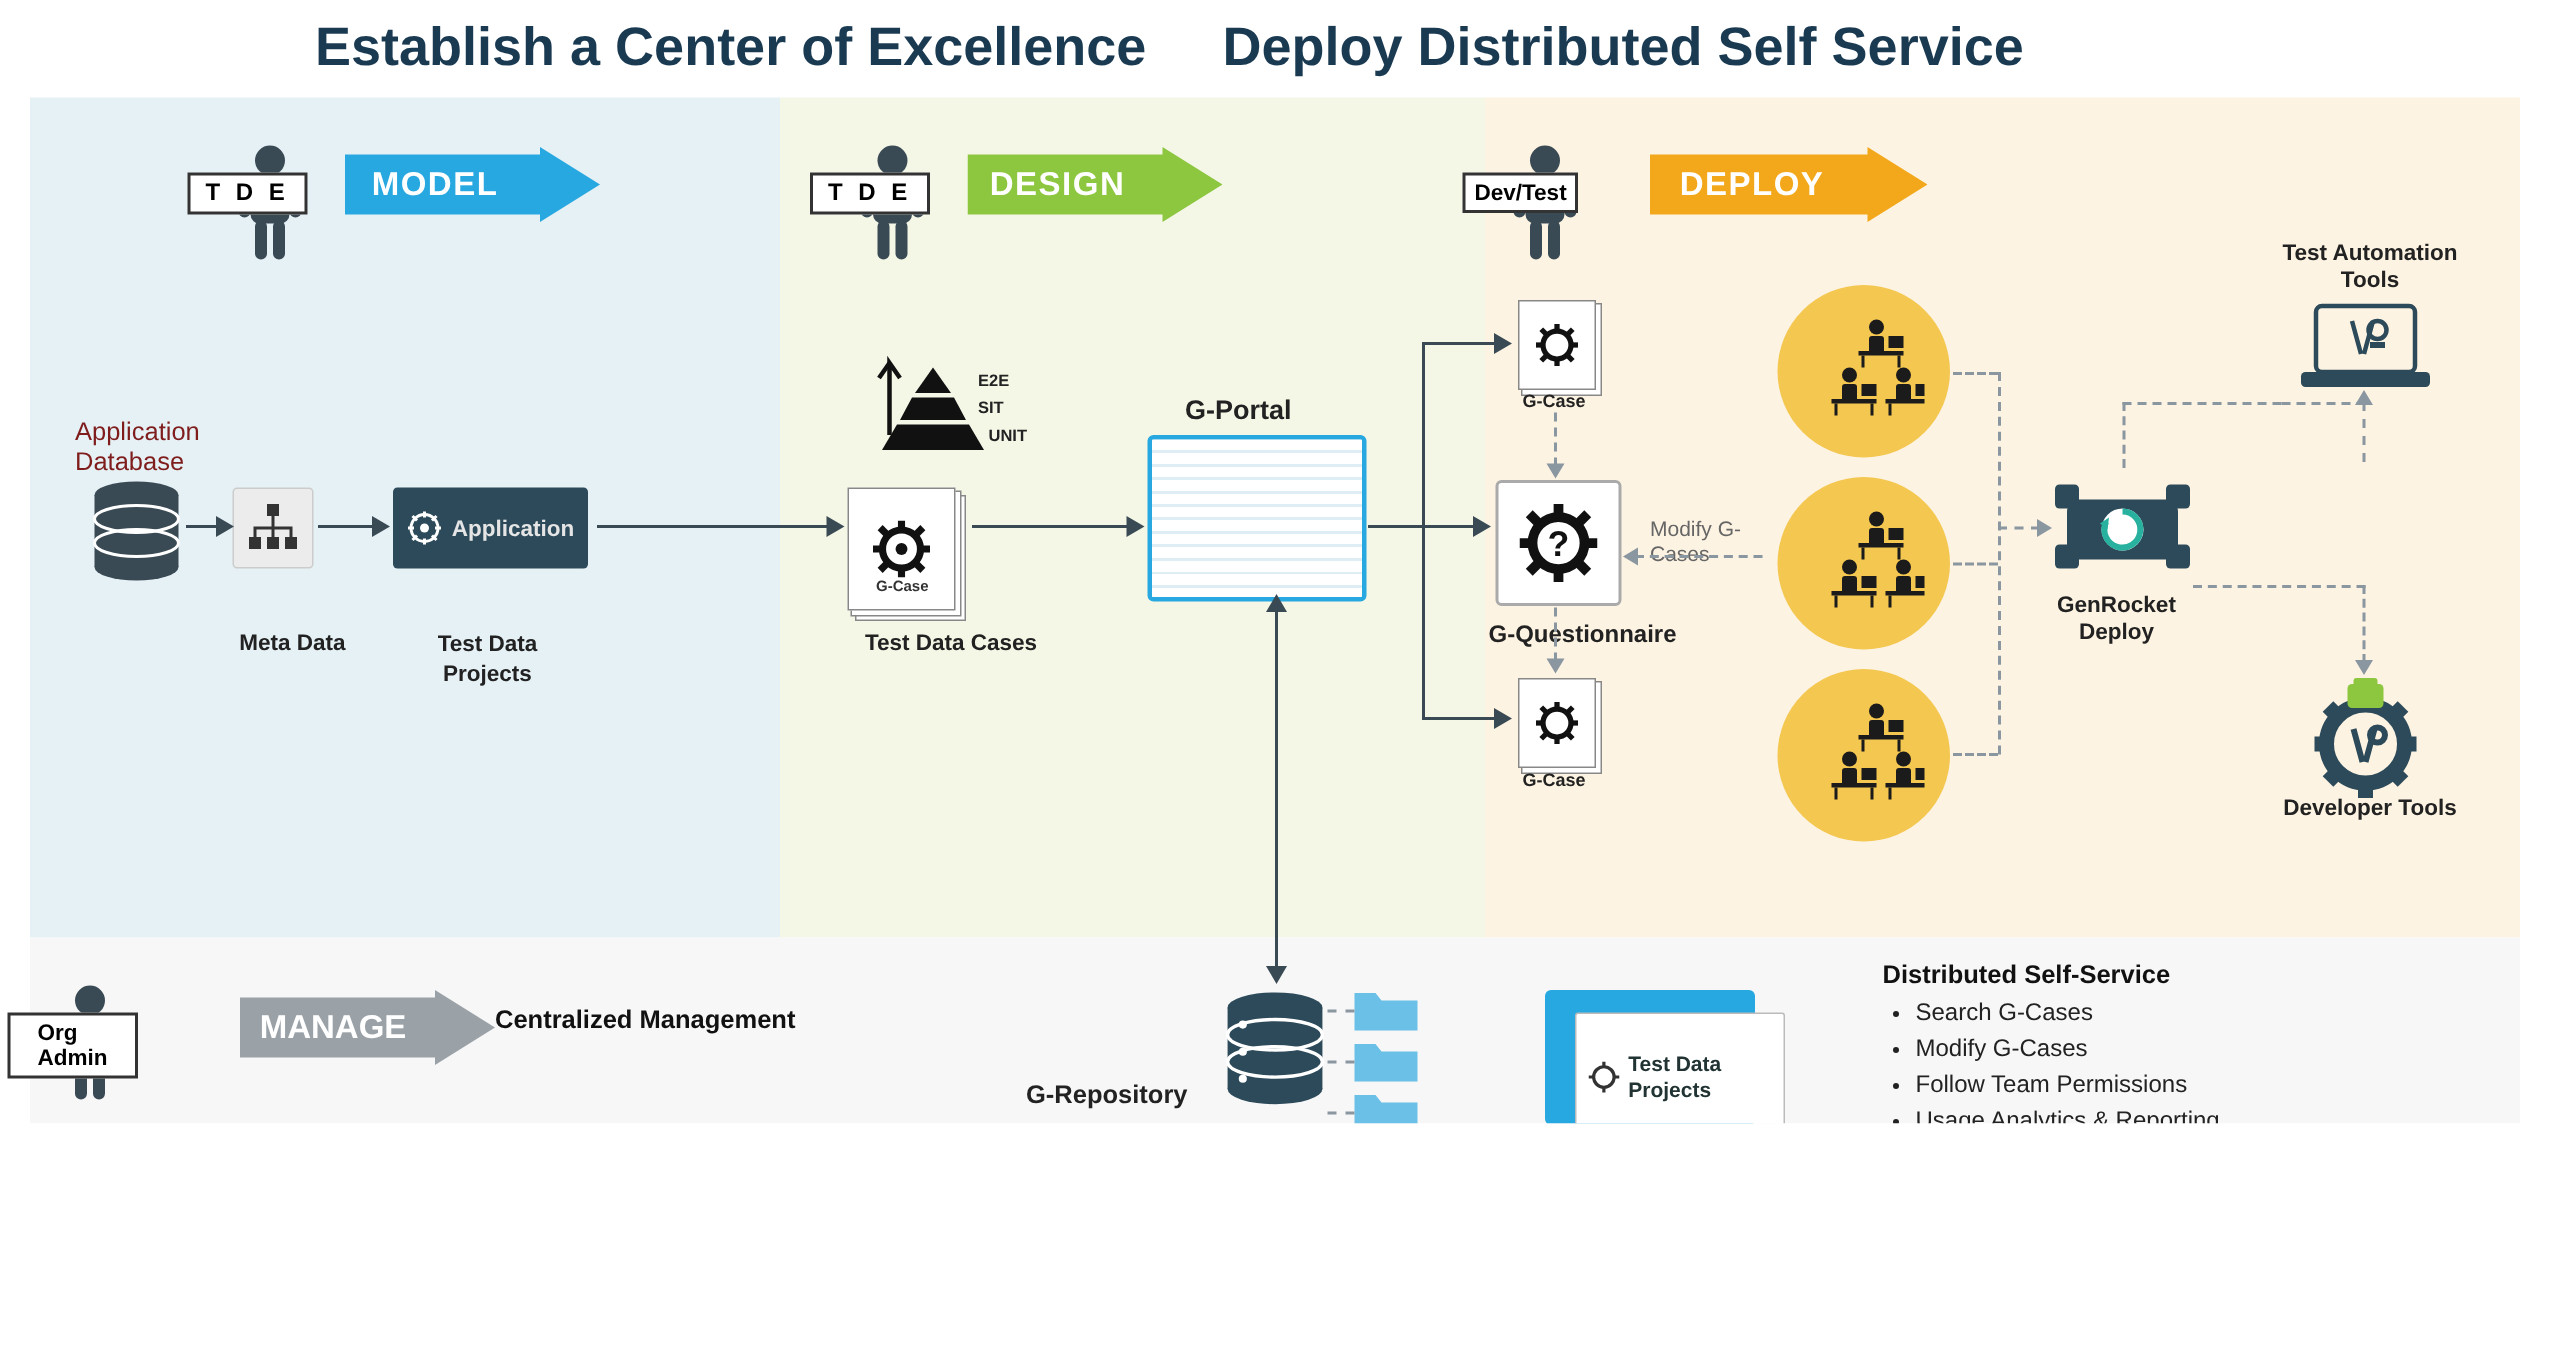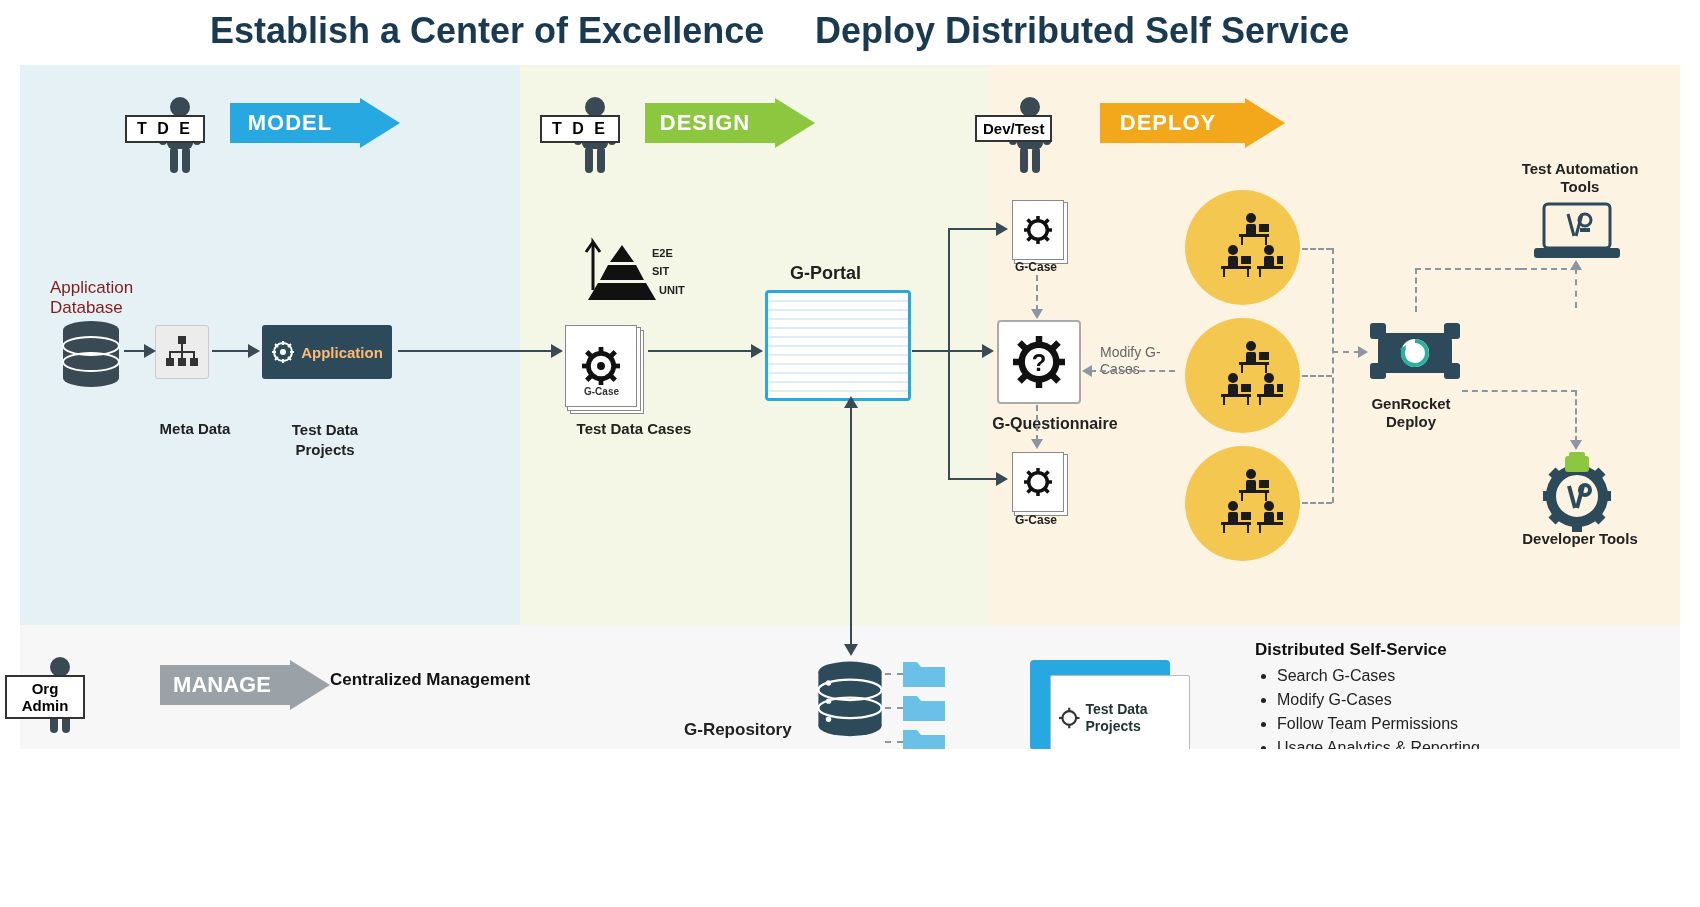--- a/index.html
+++ b/index.html
@@ -10,23 +10,23 @@
   .panel-deploy{left:990px;width:690px;background:#fdf3e2;}
   .panel-manage{position:absolute;top:625px;left:20px;width:1660px;height:260px;background:#f7f7f7;}
   .title{position:absolute;top:10px;font-size:36px;font-weight:700;color:#1a3a52;}
   .title-left{left:210px;}
   .title-right{left:815px;}
   .person-block{position:absolute;top:95px;}
   .pb-model{left:155px;}
   .pb-design{left:570px;}
   .pb-deploy{left:1005px;}
   .pb-manage{position:absolute;top:655px;left:35px;}
-  .role-tag{position:absolute;top:20px;left:-30px;background:#fff;border:2px solid #333;padding:3px 10px;font-weight:700;font-size:16px;letter-spacing:3px;z-index:3;text-align:center;}
+  .role-tag{position:absolute;top:20px;left:-30px;background:#fff;border:2px solid #333;padding:3px 10px;font-weight:700;font-size:16px;letter-spacing:3px;z-index:3;}
   .role-tag-devtest{letter-spacing:0;font-size:15px;padding:3px 6px;}
-  .role-tag-org{letter-spacing:0;font-size:15px;padding:3px 4px;}
+  .role-tag-org{letter-spacing:0;font-size:15px;padding:3px 18px;}
   .arrow-stage{position:absolute;top:98px;width:170px;height:50px;z-index:2;}
   .arrow-stage text{font-size:22px;font-weight:700;fill:#fff;letter-spacing:1px;}
   .arrow-model{left:230px;}
   .arrow-design{left:645px;}
   .arrow-deploy{left:1100px;width:185px;}
   .arrow-manage{position:absolute;top:660px;left:160px;width:170px;height:50px;}
   .label{font-size:15px;font-weight:700;color:#222;text-align:center;position:absolute;}
   .label-appdb{left:50px;top:278px;color:#7f1d1d;font-weight:400;font-size:17px;width:120px;text-align:left;}
   .label-meta{left:145px;top:420px;width:100px;}
   .label-proj{left:265px;top:420px;width:120px;line-height:1.3;}
@@ -43,21 +43,21 @@
   .label-projlib{left:1040px;top:785px;font-size:16px;}
   .mgmt-block{position:absolute;top:647px;left:330px;width:310px;margin-top:23px;}
   .mgmt-title{font-weight:700;font-size:17px;color:#111;margin-bottom:4px;}
   .mgmt-block ul{margin:0;padding-left:22px;}
   .mgmt-block li{font-size:16px;color:#222;line-height:1.5;}
   .self-block{position:absolute;top:640px;left:1255px;width:350px;}
   .self-title{font-weight:700;font-size:17px;color:#111;margin-bottom:4px;}
   .self-block ul{margin:0;padding-left:22px;}
   .self-block li{font-size:16px;color:#222;line-height:1.5;}
   .pyramid-labels text{font-size:11px;font-weight:700;fill:#222;}
-  .app-box{position:absolute;left:262px;top:325px;width:130px;height:54px;background:#2c4a5a;border-radius:3px;display:flex;align-items:center;justify-content:center;color:#fdba74;font-weight:700;font-size:15px;}
+  .app-box{position:absolute;left:262px;top:325px;width:130px;height:54px;background:#2c4a5a;border-radius:3px;display:flex;align-items:center;justify-content:center;color:#e5e5e5;font-weight:700;font-size:15px;}
   .app-box svg{margin-right:6px;}
   .doc-stack{position:absolute;background:#fff;border:1px solid #888;box-shadow:3px 3px 0 #fff,3px 3px 0 1px #888,6px 6px 0 #fff,6px 6px 0 1px #888;}
   .gcase-big{left:565px;top:325px;width:70px;height:80px;}
   .gcase-s1{left:1012px;top:200px;width:50px;height:58px;box-shadow:3px 3px 0 #fff,3px 3px 0 1px #888;}
   .gcase-s2{left:1012px;top:452px;width:50px;height:58px;box-shadow:3px 3px 0 #fff,3px 3px 0 1px #888;}
   .gear-center{position:absolute;left:50%;top:50%;transform:translate(-50%,-50%);}
   .portal{position:absolute;left:765px;top:290px;width:140px;height:105px;background:#fff;border:3px solid #28a8e0;border-radius:4px;}
   .portal-inner{width:100%;height:100%;background:repeating-linear-gradient(#fff,#fff 7px,#cfe6ef 7px,#cfe6ef 9px);opacity:.7;}
   .questionnaire{position:absolute;left:997px;top:320px;width:80px;height:80px;background:#fff;border:2px solid #aaa;border-radius:4px;display:flex;align-items:center;justify-content:center;}
   .team-circle{position:absolute;width:115px;height:115px;background:#f4c750;border-radius:50%;}

